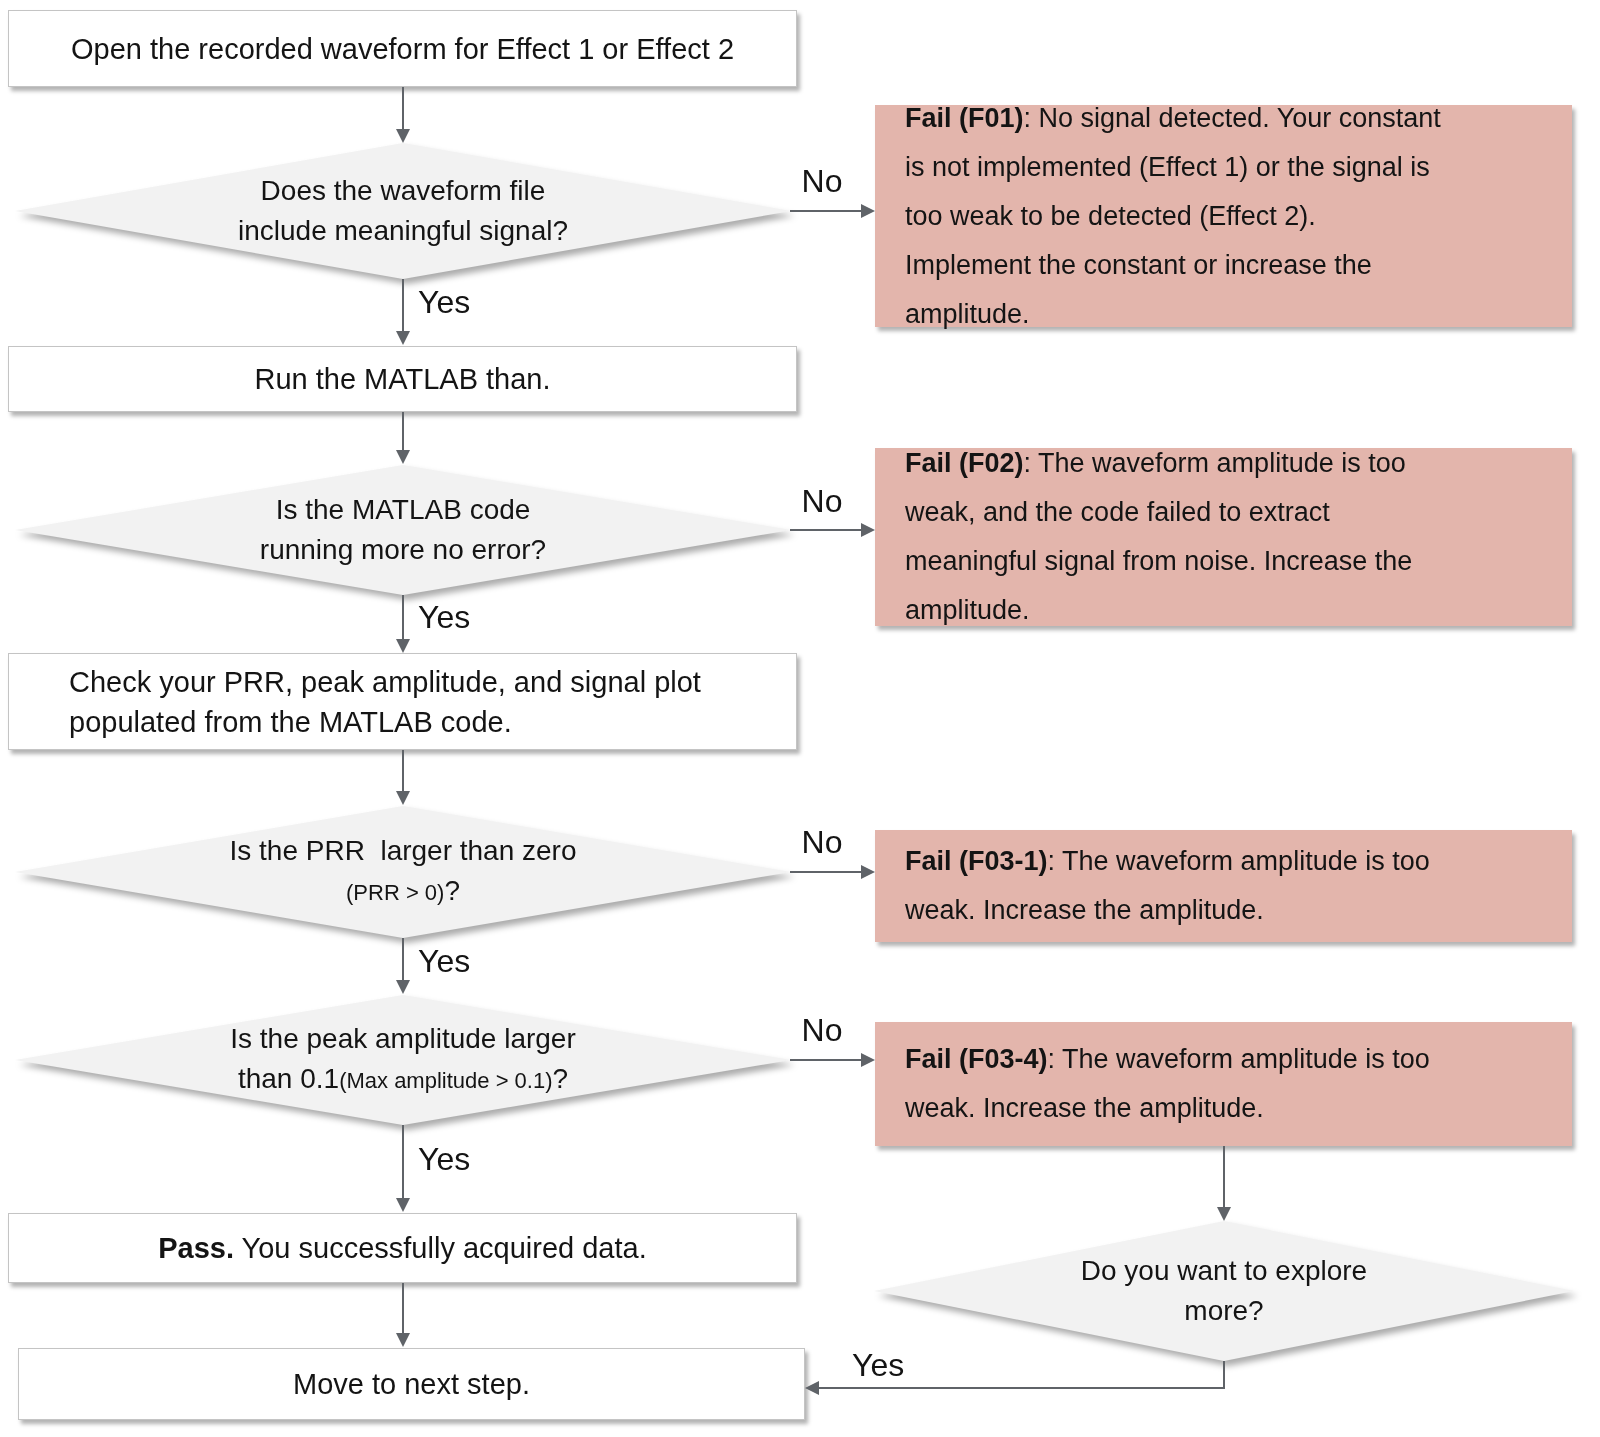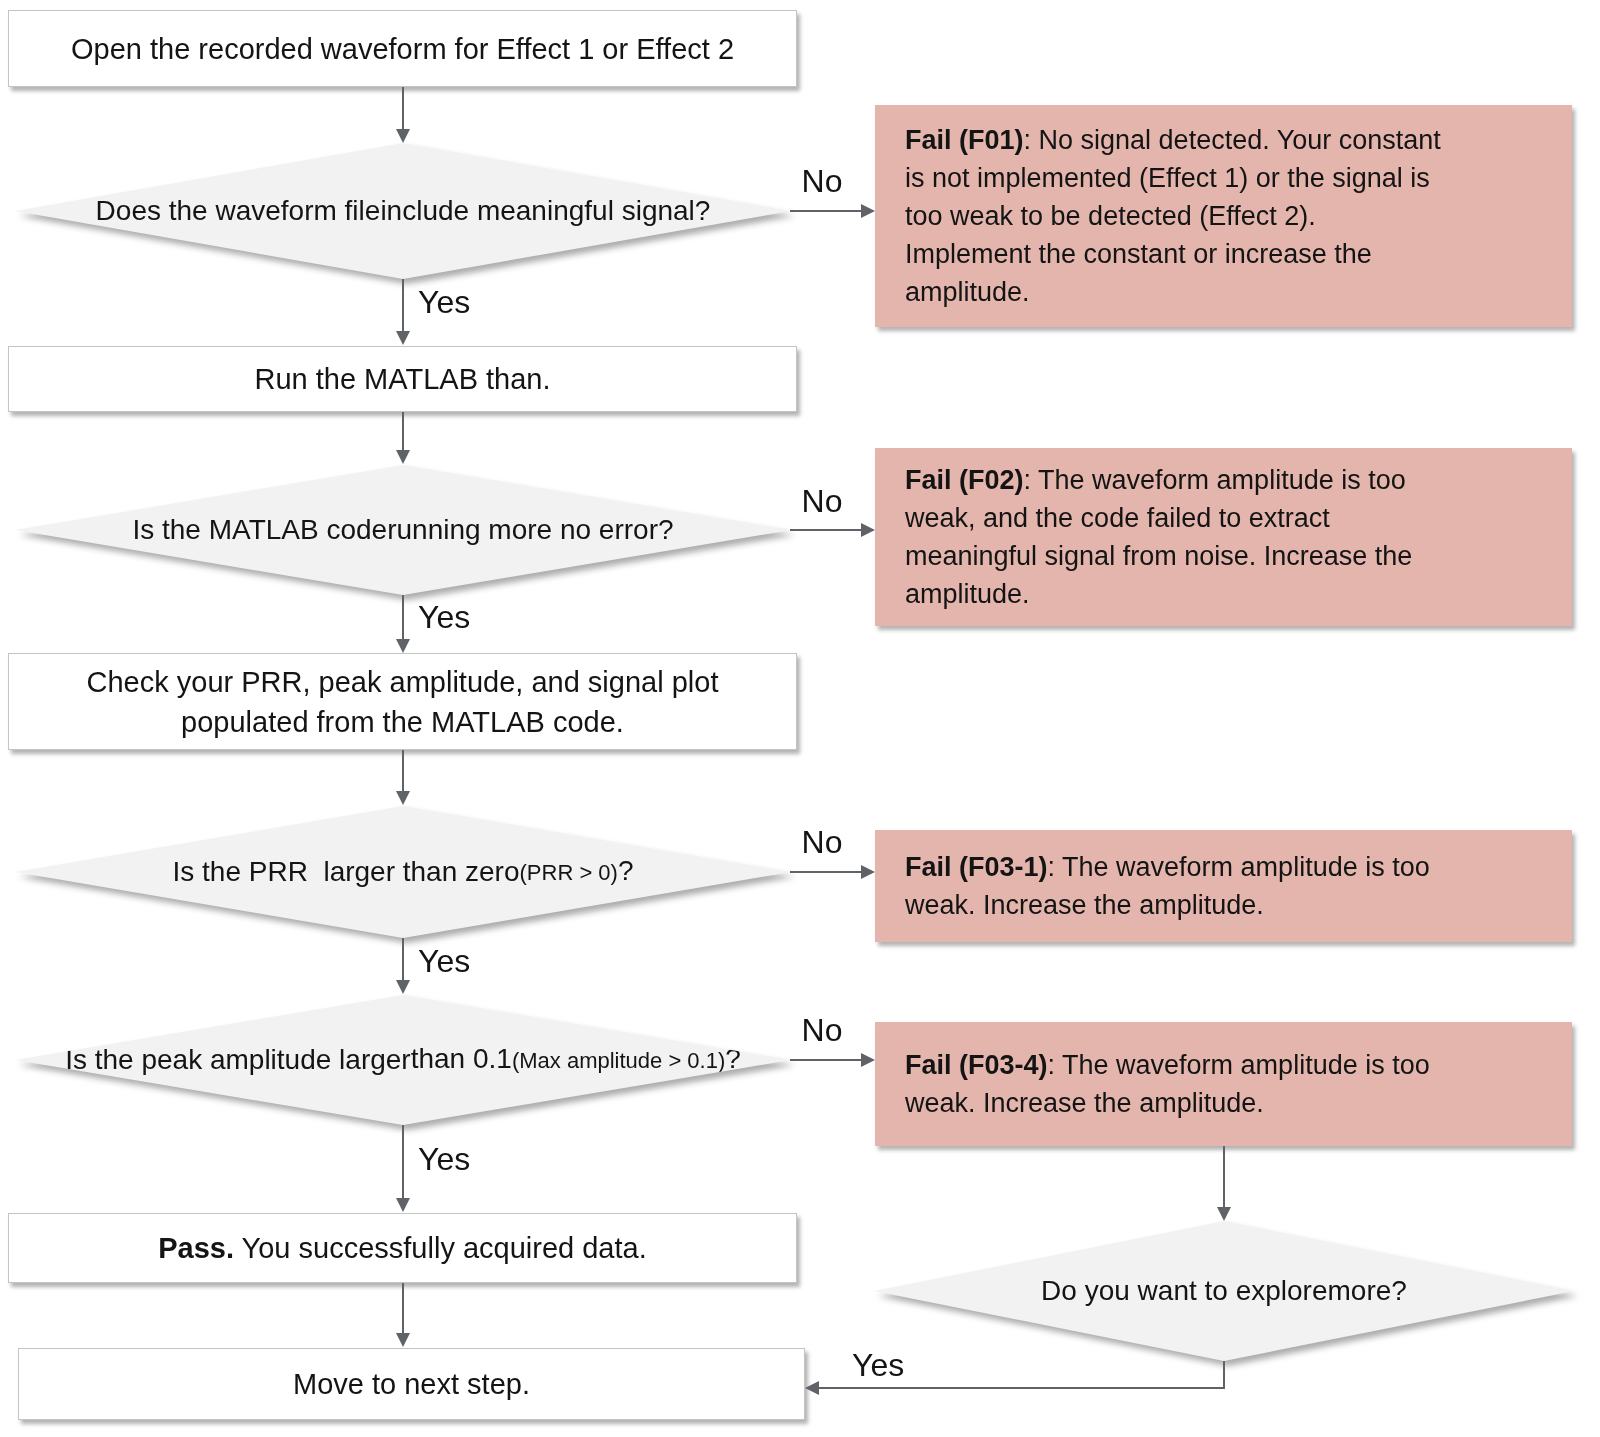--- a/index.html
+++ b/index.html
@@ -17,44 +17,44 @@
     color:var(--text);
   }
   .pbox{
     position:absolute;background:var(--process-bg);
     border:1px solid var(--process-border);
     box-shadow:3px 4px 4px rgba(0,0,0,0.30);
     display:flex;align-items:center;justify-content:center;
     box-sizing:border-box;
   }
   .ptext{
-    font-size:29px;line-height:40px;text-align:center;padding:0 60px;
+    font-size:29px;line-height:40px;text-align:left;padding:0 60px;
   }
   .dshadow{
     position:absolute;
     filter:drop-shadow(4px 5px 3px rgba(0,0,0,0.33));
   }
   .diamond{
     width:100%;height:100%;
     background:var(--decision-bg);
     clip-path:polygon(50% 0,100% 50%,50% 100%,0 50%);
-    display:flex;flex-direction:row;align-items:center;justify-content:center;
+    display:flex;flex-direction:column;align-items:center;justify-content:center;
   }
   .dline{
     font-size:28px;line-height:40px;text-align:center;white-space:pre;
   }
   .dsmall{font-size:22px;}
   .fbox{
     position:absolute;background:var(--fail-bg);
     box-shadow:3px 4px 4px rgba(0,0,0,0.30);
     display:flex;align-items:center;
     box-sizing:border-box;padding:0 30px;
   }
   .ftext{
-    margin:0;font-size:27px;line-height:38px;white-space:pre-wrap;
+    margin:0;font-size:27px;line-height:49px;white-space:pre-wrap;
   }
   .b{font-weight:bold;}
   .vline{position:absolute;width:2px;background:var(--line);}
   .hline{position:absolute;height:2px;background:var(--line);}
   .ah-down{position:absolute;width:0;height:0;
     border-left:7px solid transparent;border-right:7px solid transparent;
     border-top:14px solid var(--line);}
   .ah-right{position:absolute;width:0;height:0;
     border-top:7px solid transparent;border-bottom:7px solid transparent;
     border-left:14px solid var(--line);}

